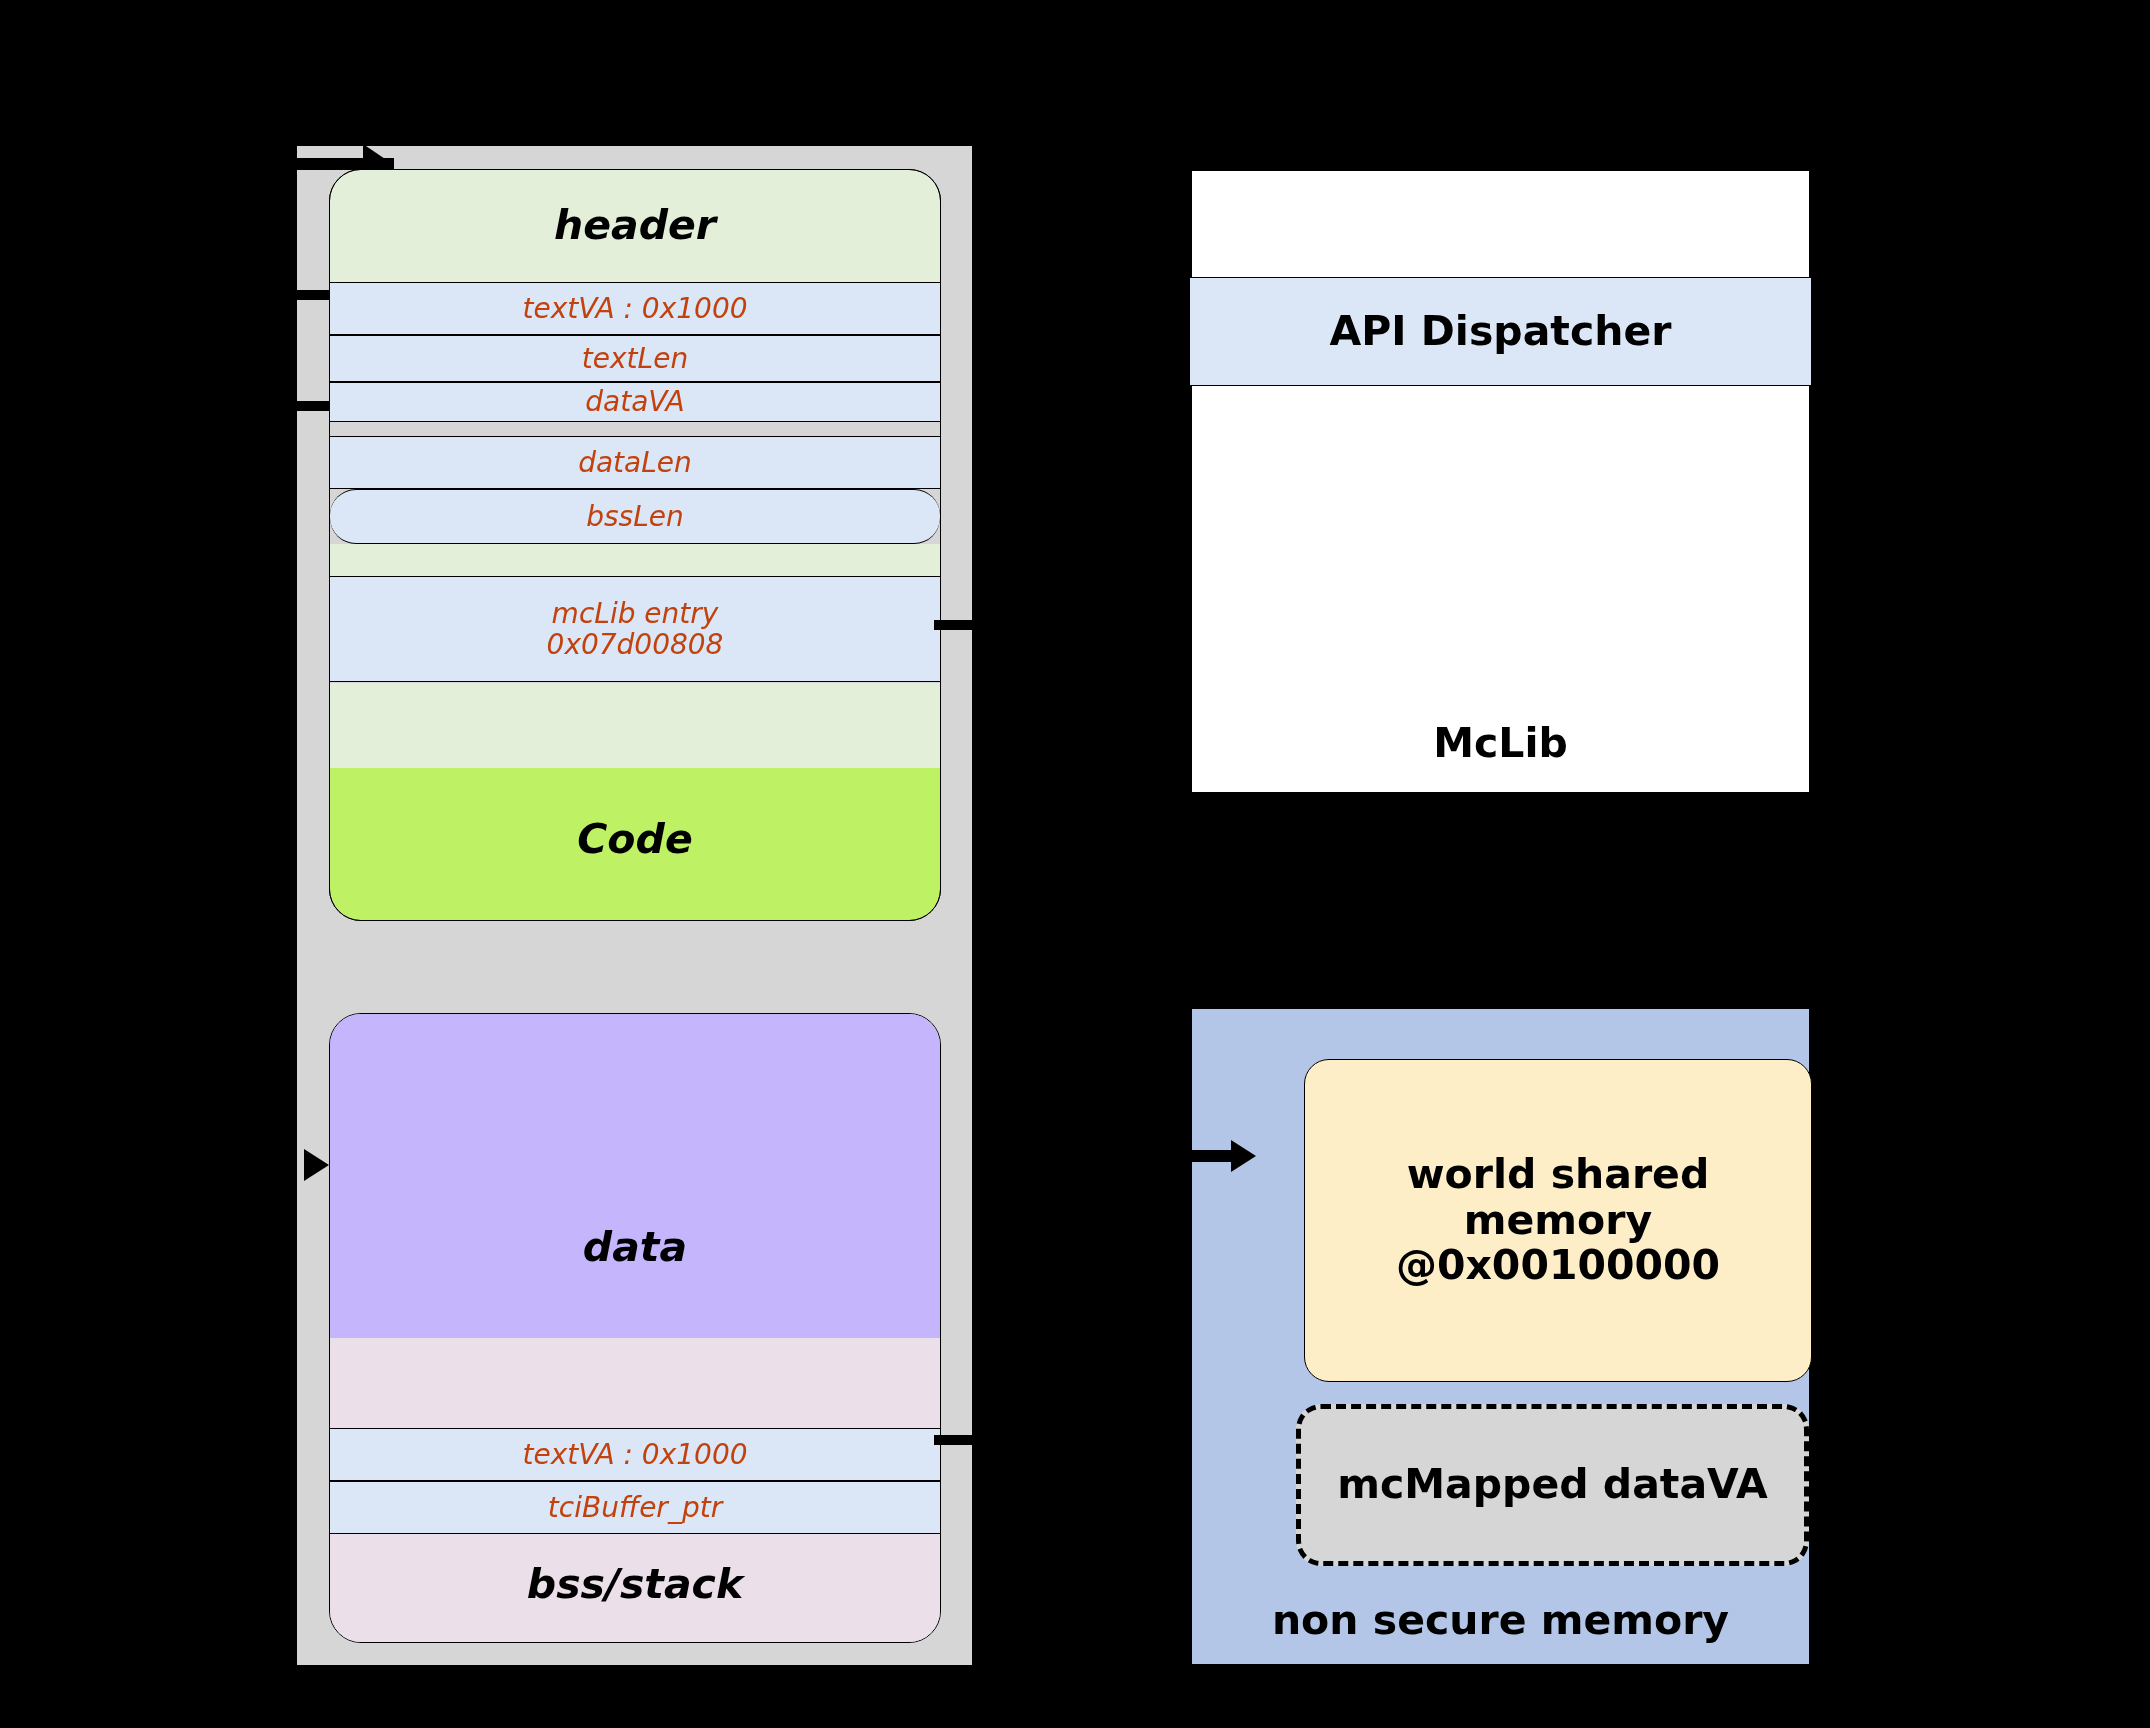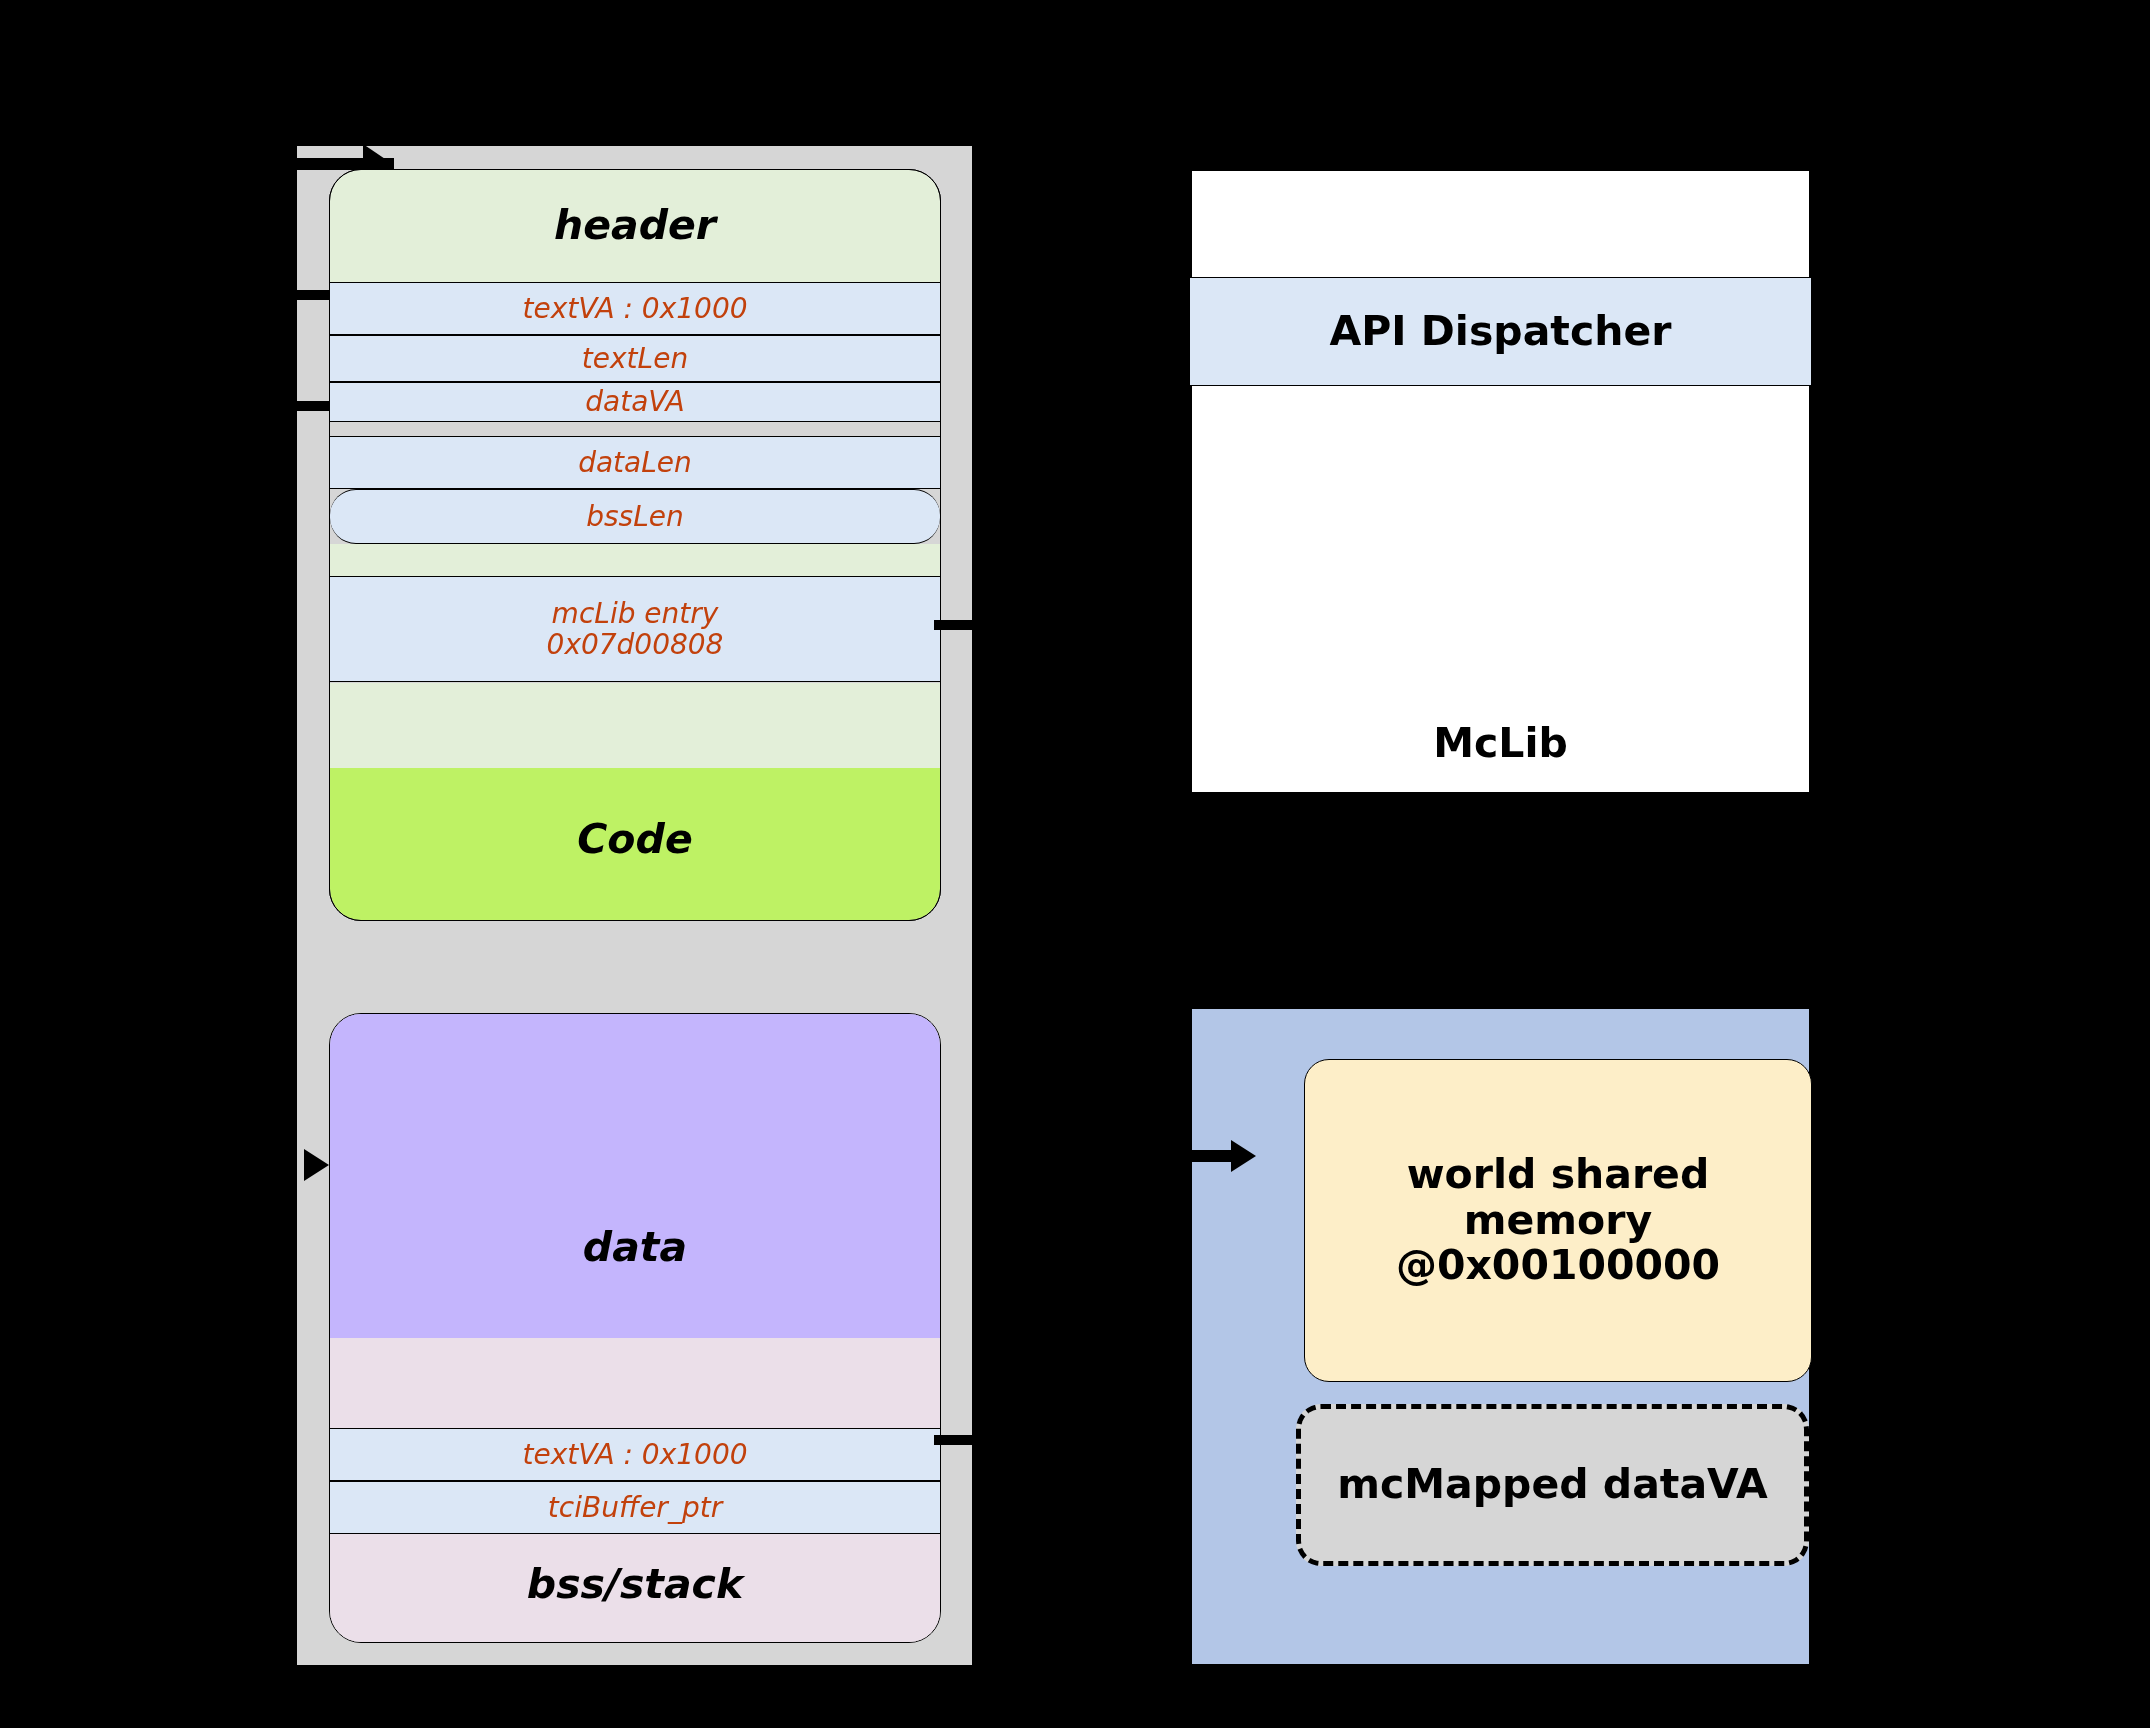--- a/index.html
+++ b/index.html
@@ -202,19 +202,22 @@
     <div class="abs wsm-box ctr" style="left:112px; top:50px; width:508px; height:323px; flex-direction:column;">
       <span class="label-big">world shared</span>
       <span class="label-big">memory</span>
       <span class="label-big">@0x00100000</span>
     </div>
 
     <div class="abs mcmapped-box ctr" style="left:104px; top:395px; width:513px; height:162px;">
       <span class="label-big">mcMapped dataVA</span>
     </div>
 
+    <div class="abs ctr" style="left:0; right:0; bottom:9px; height:68px;">
+      <span class="label-big">non secure memory</span>
+    </div>
   </div>
 
   <div class="abs arrow-shaft" style="left:1179px; top:1150px; width:56px; height:11.7px;"></div>
   <div class="abs arrow-head-sm" style="left:1231px; top:1140px;"></div>
 
 </div>
 
 
 </body></html>

